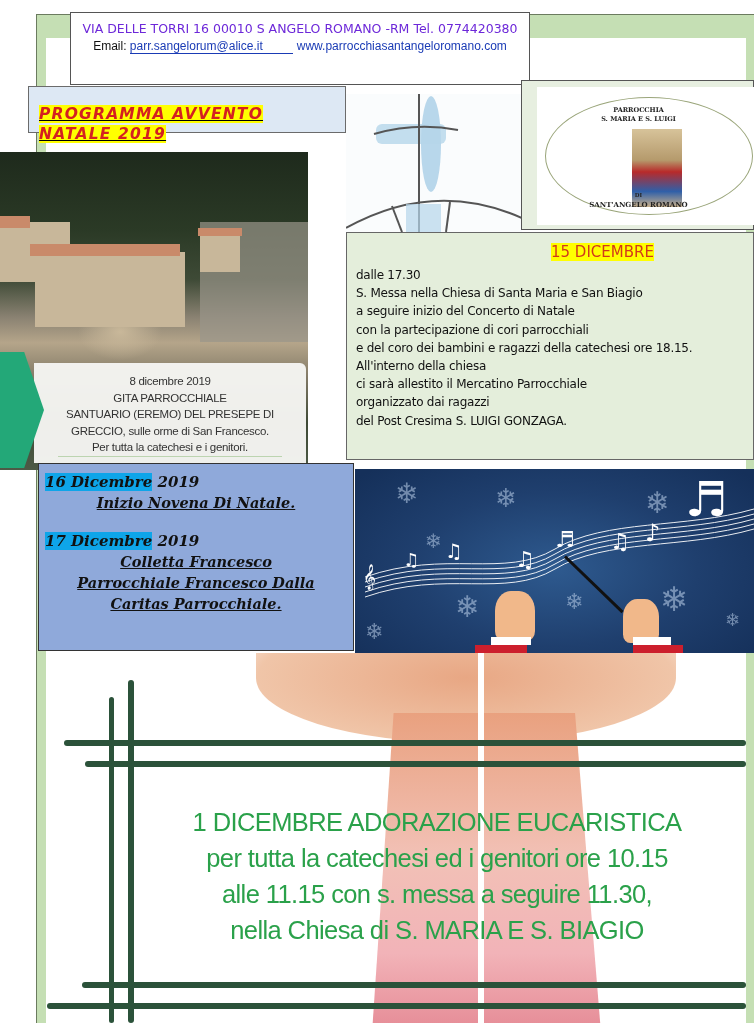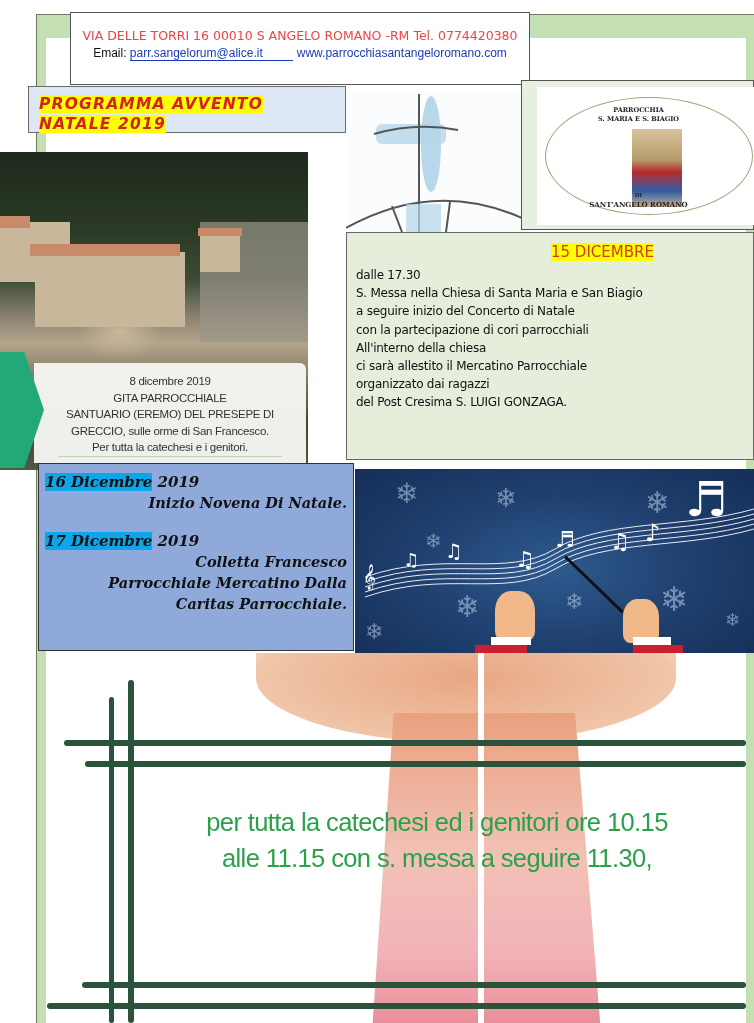--- a/index.html
+++ b/index.html
@@ -8,28 +8,28 @@
 
   .abs { position: absolute; }
 
   
   #frame-outer { left: 36px; top: 14px; width: 718px; height: 1009px; background: #c5dfb4; border-left: 1px solid #6b7b5f; border-top: 1px solid #6b7b5f; }
   #frame-inner { left: 46px; top: 38px; width: 700px; height: 985px; background: #ffffff; }
 
   
   #header { left: 70px; top: 12px; width: 460px; height: 73px; background: #fff; border: 1px solid #555; text-align: center; padding-top: 8px; }
   #header .h-title { font-family: "Liberation Serif", serif; font-weight: bold; font-size: 13px; color: #111; letter-spacing: 0.1px; }
-  #header .h-addr { font-family: "DejaVu Sans", sans-serif; font-size: 12.5px; color: #ef4444; margin-top: 7px; }
+  #header .h-addr { font-family: "DejaVu Sans", sans-serif; font-size: 12.5px; color: #6d28d9; margin-top: 0; }
   #header .h-mail { font-family: Liberation Sans, sans-serif; font-size: 12px; color: #111; margin-top: 3px; }
   #header .h-mail a { color: #1a3bb5; text-decoration: none; }
   #header .h-mail .mail-link { border-bottom: 1px solid #1a3bb5; padding-right: 30px; }
   #header .h-mail .web-link { margin-left: 4px; }
 
   
-  #prog { left: 28px; top: 86px; width: 318px; height: 47px; background: #dde8f4; border: 1px solid #6b6b6b; padding: 7px 0 0 10px; }
+  #prog { left: 28px; top: 86px; width: 318px; height: 47px; background: #dde8f4; border: 1px solid #6b6b6b; padding: 17px 0 0 10px; text-decoration: underline; }
   #prog span { display: inline; background: #ffff00; color: #d42020; font-family: "DejaVu Sans", sans-serif; font-weight: bold; font-style: italic; font-size: 15.5px; letter-spacing: 1.2px; line-height: 20px; }
 
   
   #photo { left: 0px; top: 152px; width: 308px; height: 318px; overflow: hidden;
     background:
       radial-gradient(ellipse 60px 40px at 120px 180px, #c9b89a 0%, transparent 70%),
       linear-gradient(180deg, #1e2a1c 0%, #2b3a26 25%, #3e4a36 40%, #8a8272 52%, #b5a58a 60%, #7d7663 72%, #3f4a36 85%, #4d5a46 100%);
   }
   #photo .bldg { position: absolute; background: #c8b79a; }
   #photo .roof { position: absolute; background: #c98a6a; }
@@ -51,21 +51,21 @@
 
   
   #dec15 { left: 346px; top: 232px; width: 408px; height: 228px; background: #e4eedb; border: 1px solid #666; }
   #dec15 .dtitle { position: absolute; left: 204px; top: 10px; background: #ffff00; color: #d23a1a; font-family: "DejaVu Sans", sans-serif; font-size: 15px; padding: 0 0; }
   #dec15 .dbody { position: absolute; left: 9px; top: 33px; font-family: "DejaVu Sans", sans-serif; font-size: 12px; color: #111; line-height: 18.2px; letter-spacing: -0.25px; }
 
   
   #blue { left: 38px; top: 463px; width: 316px; height: 188px; background: #8fa9da; border: 1px solid #333; padding: 8px 0 0 6px; }
   #blue .bd { font-family: "DejaVu Serif", serif; font-weight: bold; font-style: italic; font-size: 15px; color: #111; line-height: 20px; }
   #blue .bd .hl { background: #0ea5e9; }
-  #blue .bc { text-align: right; font-family: "DejaVu Serif", serif; font-weight: bold; font-style: italic; font-size: 14.5px; color: #111; line-height: 21px; padding-right: 6px; }
+  #blue .bc { text-align: center; font-family: "DejaVu Serif", serif; font-weight: bold; font-style: italic; font-size: 14.5px; color: #111; line-height: 21px; padding-right: 6px; text-decoration: underline; }
   #blue .gap { height: 18px; }
 
   
   #music { left: 355px; top: 469px; width: 399px; height: 184px; overflow: hidden;
     background: radial-gradient(ellipse 260px 140px at 200px 100px, #2e5a8f 0%, #1f3f6e 55%, #15305a 100%); }
   #music .note { position: absolute; color: #fff; font-family: "DejaVu Sans", sans-serif; }
   #music .flake { position: absolute; color: rgba(190,210,235,0.55); font-family: "DejaVu Sans", sans-serif; }
   #music .hand { position: absolute; background: #f1b88a; border-radius: 40% 40% 20% 20%; }
   #music .cuff { position: absolute; background: #fff; }
   #music .sleeve { position: absolute; background: #cc1f2d; }
@@ -132,32 +132,33 @@
     <rect x="60" y="110" width="35" height="28" fill="#b5d6ea" opacity="0.7"></rect>
   </svg>
 </div>
 
 <div id="logo" class="abs">
   <div class="logo-inner">
     <div class="ellipse"></div>
     <div class="saint"></div>
   </div>
   <div class="l-top" style="top:25px;font-size:6.5px;">PARROCCHIA</div>
-  <div class="l-top" style="top:34px;font-size:6.5px;">S. MARIA E S. BIAGIO</div>
+  <div class="l-top" style="top:34px;font-size:6.5px;">S. MARIA E S. LUIGI</div>
   <div class="l-top" style="top:111px;font-size:5.5px;">DI</div>
   <div class="l-top" style="top:119px;font-size:7px;">SANT'ANGELO ROMANO</div>
 </div>
 
 <div id="dec15" class="abs">
   <div class="dtitle">15 DICEMBRE</div>
   <div class="dbody">
     <div>dalle 17.30</div>
     <div>S. Messa nella Chiesa di Santa Maria e San Biagio</div>
     <div>a seguire inizio del Concerto di Natale</div>
     <div>con la partecipazione di cori parrocchiali</div>
+    <div>e del coro dei bambini e ragazzi della catechesi ore 18.15.</div>
     <div>All'interno della chiesa</div>
     <div>ci sarà allestito il Mercatino Parrocchiale</div>
     <div>organizzato dai ragazzi</div>
     <div>del Post Cresima S. LUIGI GONZAGA.</div>
   </div>
 </div>
 
 <div id="music" class="abs">
   <span class="flake" style="left:40px;top:8px;font-size:28px;">❄</span>
   <span class="flake" style="left:140px;top:14px;font-size:26px;">❄</span>
@@ -193,34 +194,36 @@
   <div class="sleeve" style="left:120px;top:176px;width:52px;height:10px;"></div>
   <div class="sleeve" style="left:278px;top:176px;width:50px;height:10px;"></div>
 </div>
 
 <div id="blue" class="abs">
   <div class="bd"><span class="hl">16 Dicembre</span><span> 2019</span></div>
   <div class="bc">Inizio Novena Di Natale.</div>
   <div class="gap"></div>
   <div class="bd"><span class="hl">17 Dicembre</span><span> 2019</span></div>
   <div class="bc">Colletta Francesco</div>
-  <div class="bc">Parrocchiale Mercatino Dalla</div>
+  <div class="bc">Parrocchiale Francesco Dalla</div>
   <div class="bc">Caritas Parrocchiale.</div>
 </div>
 
 <div id="stole" class="abs">
   <div class="s-arch"></div>
   <div class="s-left"></div>
   <div class="s-right"></div>
   <div class="s-gap"></div>
 </div>
 
 <div class="gline" style="left:109px;top:697px;width:5px;height:326px;"></div>
 <div class="gline" style="left:128px;top:680px;width:6px;height:343px;"></div>
 <div class="gline" style="left:64px;top:740px;width:682px;height:6px;"></div>
 <div class="gline" style="left:85px;top:761px;width:661px;height:6px;"></div>
 <div class="gline" style="left:82px;top:982px;width:664px;height:6px;"></div>
 <div class="gline" style="left:47px;top:1003px;width:699px;height:6px;"></div>
 
 <div id="adoraz" class="abs">
+  <div>1 DICEMBRE ADORAZIONE EUCARISTICA</div>
   <div>per tutta la catechesi ed i genitori ore 10.15</div>
   <div>alle 11.15 con s. messa a seguire 11.30,</div>
+  <div>nella Chiesa di S. MARIA E S. BIAGIO</div>
 </div>
 
 </body></html>

